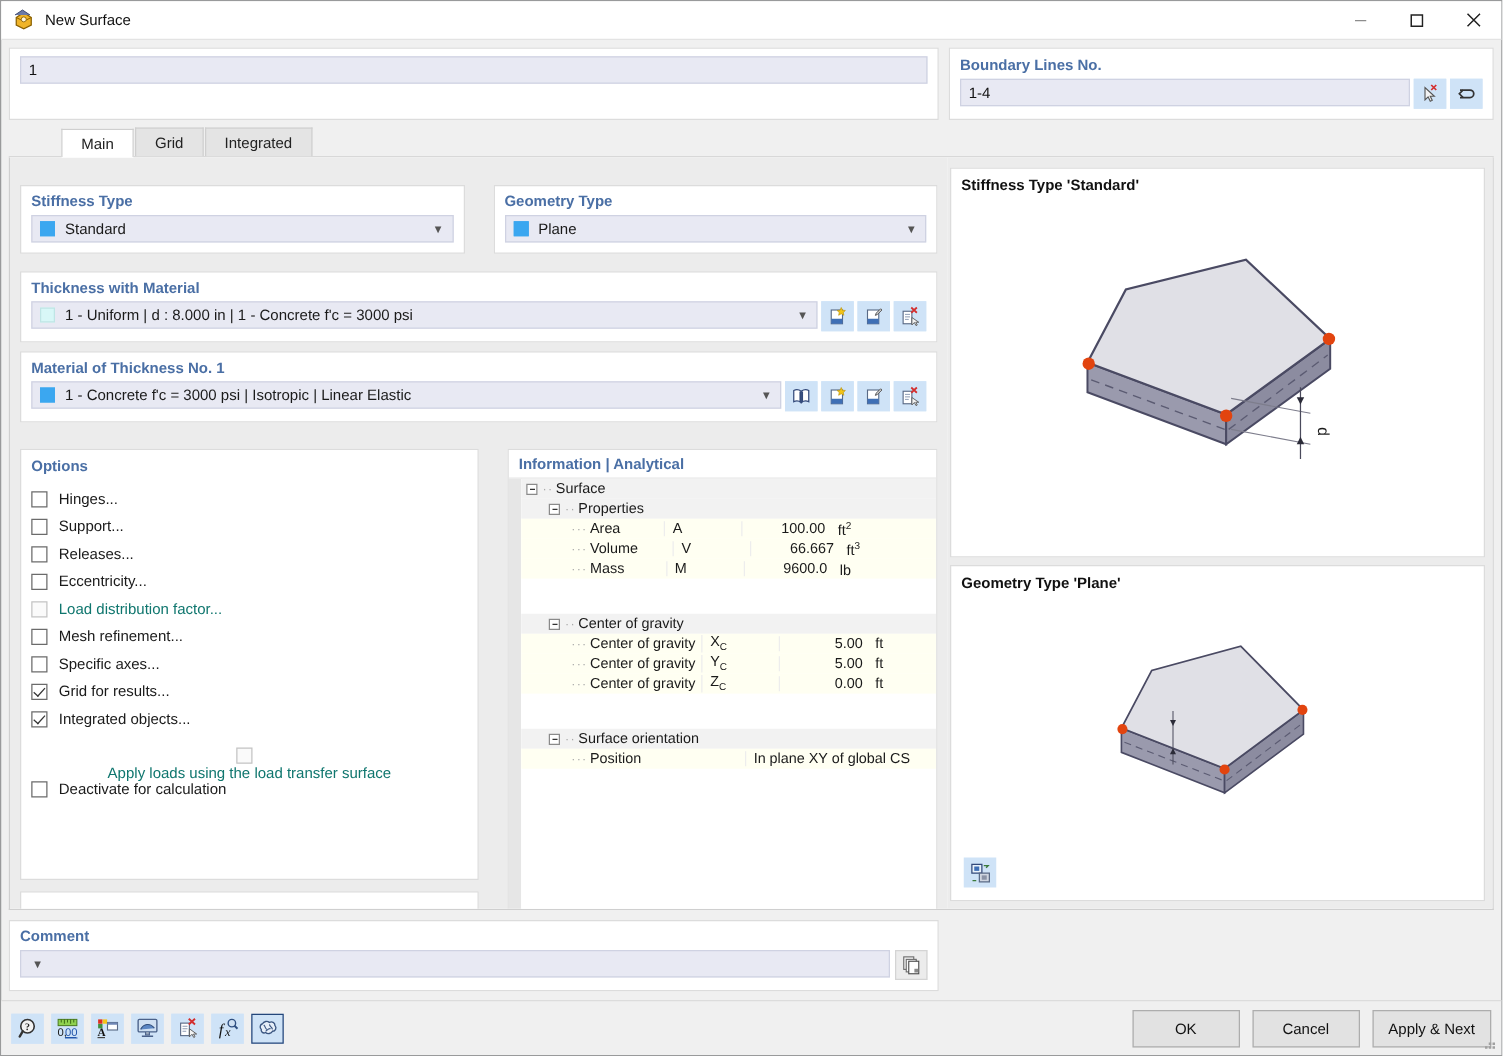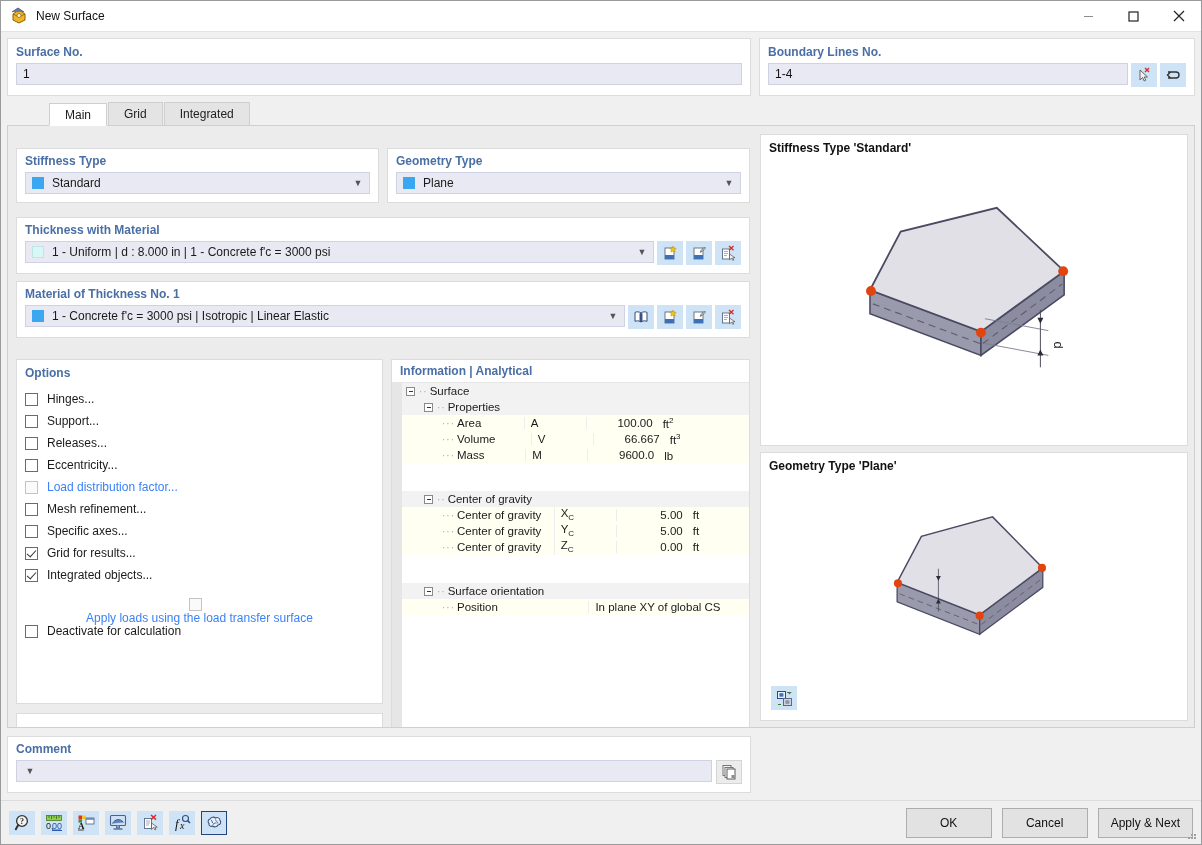--- a/index.html
+++ b/index.html
@@ -113,21 +113,21 @@
     display: flex; flex-direction: column;
     background: #ececec;
   }
   .right-col {
     flex: 1 1 auto;
     background: #ececec;
     padding: 8px 6px 6px 2px;
     display: flex; flex-direction: column; gap: 6px;
   }
 
-  .row2 { display: flex; gap: 8px; padding: 14px 8px; }
+  .row2 { display: flex; gap: 23px; padding: 14px 8px; }
   .col-half { flex: 1 1 50%; }
 
   .sub-group {
     background: #ffffff;
     border: 1px solid #dcdcdc;
     padding: 5px 8px 8px 8px;
     margin: 0 8px 7px 8px;
   }
   .sub-group.nomargin { margin: 0; }
 
@@ -157,21 +157,21 @@
     border: 1px solid #dcdcdc;
     padding: 6px 8px 8px 8px;
     height: 345px;
   }
   .opt {
     display: flex; align-items: center;
     height: 22px;
     font-size: 12px;
     cursor: default;
   }
-  .opt.disabled { color: #3b82f6; }
+  .opt.disabled { color: #0f766e; }
   .opt.gap { margin-top: 12px; flex-direction: column; }
   .cb {
     width: 13px; height: 13px;
     border: 1px solid #6b6b6b;
     background: #fff;
     margin-right: 9px;
     flex: 0 0 13px;
     position: relative;
   }
   .opt.disabled .cb { border-color: #c4c4c4; background: #fafafa; }
@@ -342,21 +342,20 @@
     </span>
     <span class="win-btn close">
       <svg width="12" height="12" viewBox="0 0 12 12">
           <path d="M1 1 L11 11 M11 1 L1 11" stroke="#222" stroke-width="1.2"></path>
         </svg>
     </span>
   </div>
 
   <div class="toprow">
     <div class="group surface-no-group">
-      <span class="group-label">Surface No.</span>
       <div class="field">1</div>
     </div>
     <div class="group boundary-group">
       <span class="group-label">Boundary Lines No.</span>
       <div class="field-row">
         <div class="field">1-4</div>
         <div class="icon-btn">
           <svg width="16" height="16" viewBox="0 0 16 16">
             <path d="M4 3 L4 13 L6.5 10.5 L8.2 14 L9.8 13.2 L8.2 10 L11.5 10 Z" fill="#f2f2f2" stroke="#555" stroke-width="0.9"></path>
             <path d="M9 1 L13 5 M13 1 L9 5" stroke="#d32f2f" stroke-width="1.4"></path>

